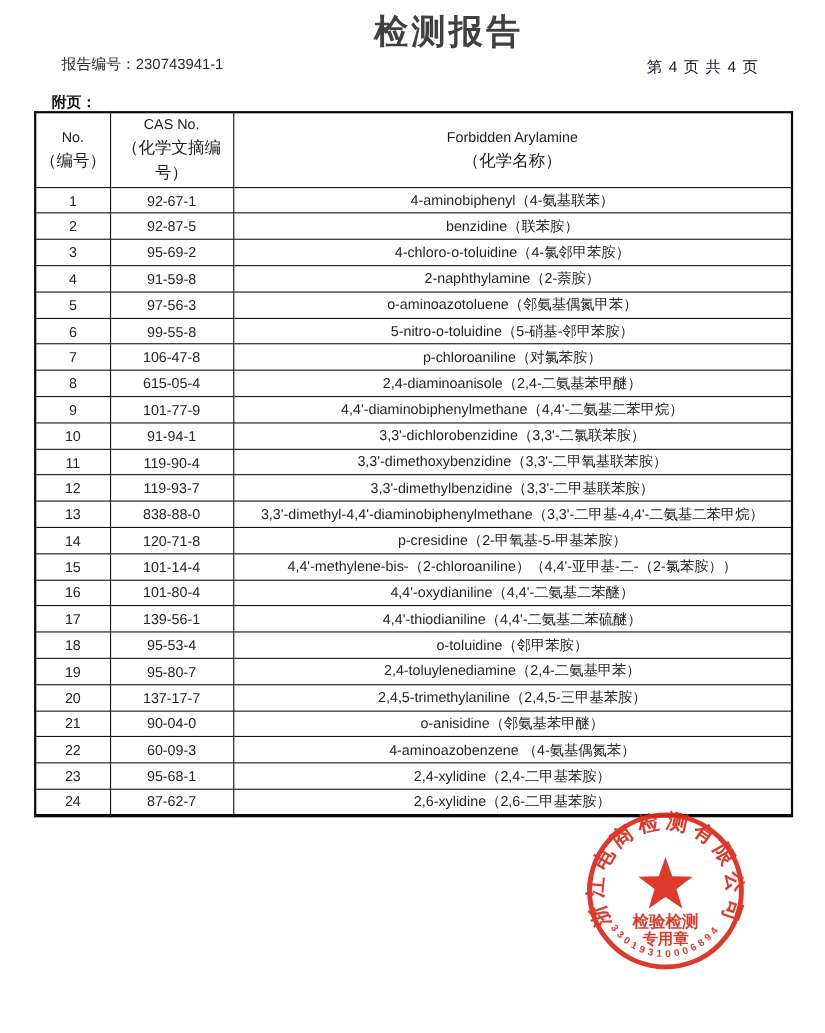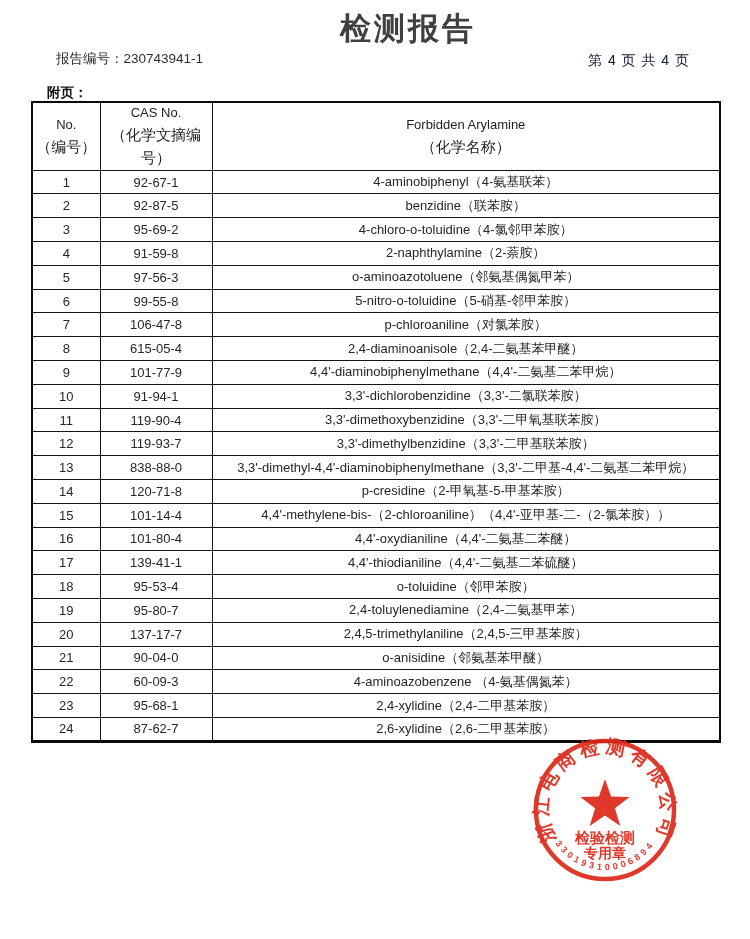--- a/index.html
+++ b/index.html
@@ -184,21 +184,21 @@
   </tr>
 
   <tr>
     <td class="col-no">16</td>
     <td class="col-cas">101-80-4</td>
     <td class="col-name">4,4'-oxydianiline（4,4'-二氨基二苯醚）</td>
   </tr>
 
   <tr>
     <td class="col-no">17</td>
-    <td class="col-cas">139-41-1</td>
+    <td class="col-cas">139-56-1</td>
     <td class="col-name">4,4'-thiodianiline（4,4'-二氨基二苯硫醚）</td>
   </tr>
 
   <tr>
     <td class="col-no">18</td>
     <td class="col-cas">95-53-4</td>
     <td class="col-name">o-toluidine（邻甲苯胺）</td>
   </tr>
 
   <tr>

